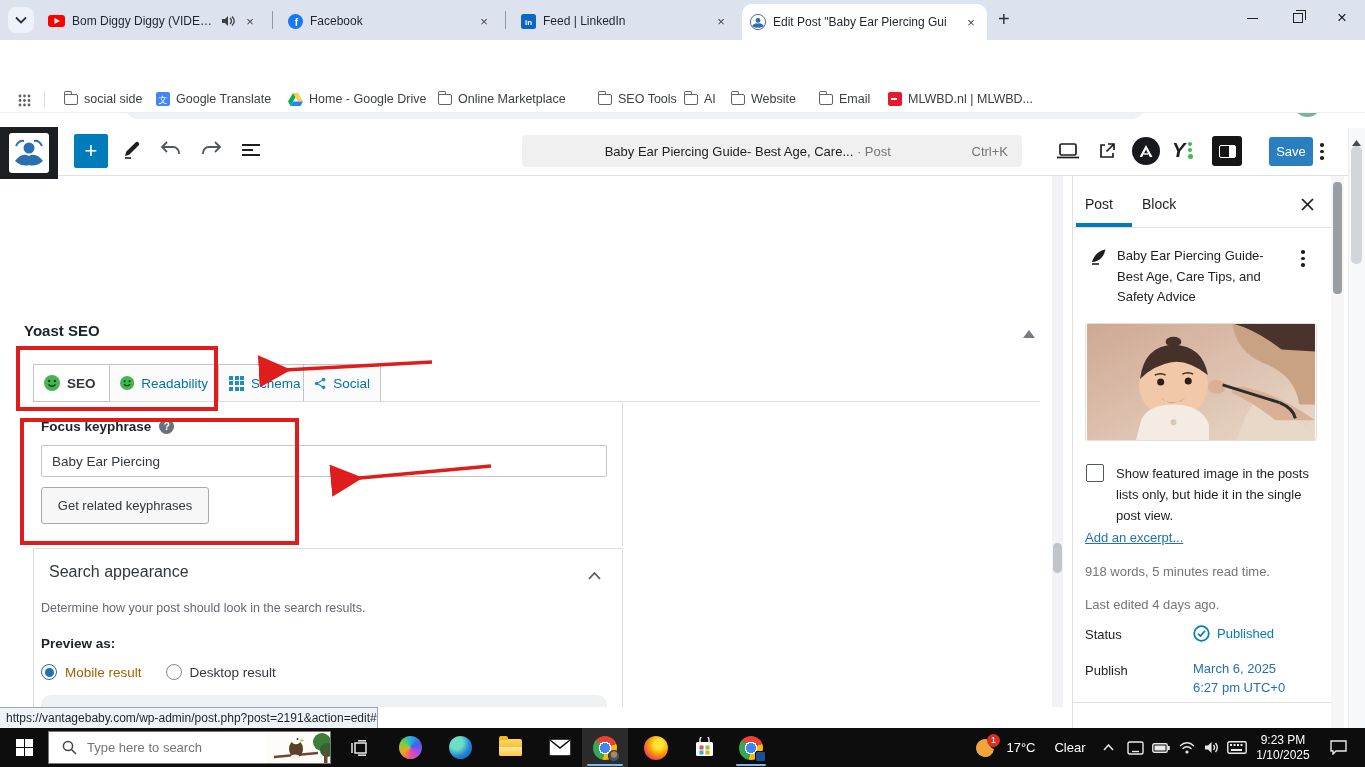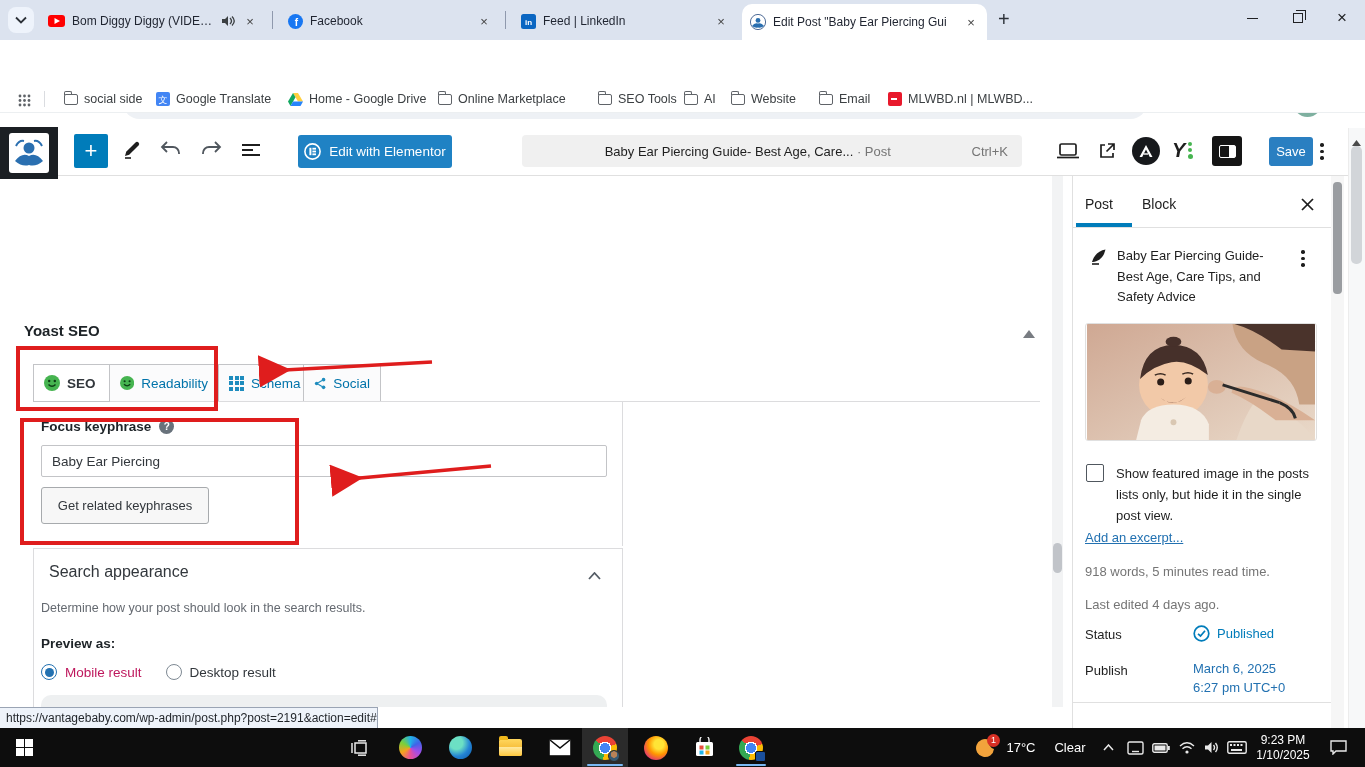--- a/index.html
+++ b/index.html
@@ -298,30 +298,20 @@
         <path d="M20 6 H9 a6 6 0 0 0 -6 6 v1" stroke="#50575e" stroke-width="1.8" fill="none"></path>
       </svg>
   </div>
   <div class="abs" style="left:240px;top:143px;">
     <svg width="22" height="14" viewBox="0 0 22 14">
         <line x1="2" y1="2" x2="20" y2="2" stroke="#1e1e1e" stroke-width="2"></line>
         <line x1="2" y1="7" x2="13" y2="7" stroke="#1e1e1e" stroke-width="2"></line>
         <line x1="2" y1="12" x2="20" y2="12" stroke="#1e1e1e" stroke-width="2"></line>
       </svg>
   </div>
-  <div class="abs" style="left:298px;top:135px;width:154px;height:33px;background:#1f82c4;border-radius:3px;display:flex;align-items:center;justify-content:center;gap:8px;">
-    <svg width="17" height="17" viewBox="0 0 17 17">
-        <circle cx="8.5" cy="8.5" r="7.6" fill="none" stroke="#fff" stroke-width="1.6"></circle>
-        <rect x="5.4" y="4.8" width="2" height="7.4" fill="#fff"></rect>
-        <rect x="8.4" y="4.8" width="3.6" height="1.8" fill="#fff"></rect>
-        <rect x="8.4" y="7.6" width="3.6" height="1.8" fill="#fff"></rect>
-        <rect x="8.4" y="10.4" width="3.6" height="1.8" fill="#fff"></rect>
-      </svg>
-    <span style="color:#fff;font-size:13.5px;">Edit with Elementor</span>
-  </div>
 
   <div class="abs doc-pill">
     <span style="flex:1;text-align:center;white-space:nowrap;overflow:hidden;"><span>Baby Ear Piercing Guide- Best Age, Care...</span> <span style="color:#757575;">· Post</span></span>
     <span style="color:#757575;margin-left:12px;">Ctrl+K</span>
   </div>
 
   <div class="abs" style="left:1056px;top:142px;">
     <svg width="24" height="18" viewBox="0 0 24 18">
         <rect x="4" y="2" width="16" height="11" rx="1.5" fill="none" stroke="#1e1e1e" stroke-width="1.7"></rect>
         <line x1="1" y1="15.5" x2="23" y2="15.5" stroke="#1e1e1e" stroke-width="1.7"></line>
@@ -430,21 +420,21 @@
     <svg width="13" height="8" viewBox="0 0 13 8">
         <polyline points="1,7 6.5,1 12,7" fill="none" stroke="#555d66" stroke-width="1.8"></polyline>
       </svg>
   </div>
   <div class="abs" style="left:41px;top:601px;font-size:12.5px;color:#646970;">Determine how your post should look in the search results.</div>
   <div class="abs" style="left:41px;top:636px;font-size:13.5px;font-weight:bold;color:#1d2327;">Preview as:</div>
   <div class="abs" style="left:41px;top:664px;display:flex;align-items:center;gap:8px;">
     <span class="radio sel">
         <i></i>
       </span>
-    <span style="font-size:13.5px;color:#be185d;">Mobile result</span>
+    <span style="font-size:13.5px;color:#a16207;">Mobile result</span>
     <span class="radio" style="margin-left:16px;"></span>
     <span style="font-size:13.5px;color:#32373c;">Desktop result</span>
   </div>
   <div class="abs" style="left:41px;top:695px;width:566px;height:12px;background:#eef0f1;border-radius:10px 10px 0 0;"></div>
 
   <div class="abs sb-track" style="left:1052px;top:176px;width:11px;height:531px;"></div>
   <div class="abs sb-thumb" style="left:1053px;top:543px;width:9px;height:30px;"></div>
 
   <div class="abs ann" style="left:16px;top:346px;width:202px;height:65px;"></div>
   <div class="abs ann" style="left:20px;top:418px;width:279px;height:127px;"></div>
@@ -550,20 +540,39 @@
   <div class="abs taskbar">
     <div class="tb-cell" style="left:0;width:48px;">
       <svg width="17" height="17" viewBox="0 0 17 17">
           <rect x="0" y="0" width="8" height="8" fill="#fff"></rect>
           <rect x="9" y="0" width="8" height="8" fill="#fff"></rect>
           <rect x="0" y="9" width="8" height="8" fill="#fff"></rect>
           <rect x="9" y="9" width="8" height="8" fill="#fff"></rect>
         </svg>
     </div>
 
+    <div class="abs tb-search">
+      <svg width="15" height="15" viewBox="0 0 15 15" style="margin:0 10px 0 13px;">
+          <circle cx="6" cy="6" r="4.6" fill="none" stroke="#444" stroke-width="1.5"></circle>
+          <line x1="9.5" y1="9.5" x2="14" y2="14" stroke="#444" stroke-width="1.5"></line>
+        </svg>
+      <input placeholder="Type here to search" style="">
+      <svg width="64" height="31" viewBox="0 0 64 31">
+        <rect width="64" height="31" fill="#fdfcf8"></rect>
+        <circle cx="56" cy="10" r="9" fill="#3f7d3a"></circle>
+          <circle cx="61" cy="18" r="7" fill="#2f6330"></circle>
+        <rect x="58" y="16" width="3.5" height="15" fill="#6b4a2f"></rect>
+        <line x1="8" y1="25" x2="52" y2="21" stroke="#6b4a2f" stroke-width="2.5"></line>
+        <ellipse cx="30" cy="17" rx="7" ry="9" fill="#5b3f28"></ellipse>
+        <circle cx="30" cy="7.5" r="4.8" fill="#fff"></circle>
+        <polygon points="34.5,7 38.5,8.5 34.5,9.8" fill="#e8a520"></polygon>
+        <circle cx="31.5" cy="7" r="0.9" fill="#222"></circle>
+        <ellipse cx="29" cy="25" rx="4.5" ry="2.5" fill="#f3efe6"></ellipse>
+      </svg>
+    </div>
 
     <div class="tb-cell" style="left:340px;width:40px;">
       <svg width="18" height="16" viewBox="0 0 18 16">
           <rect x="4" y="3" width="11" height="10" fill="none" stroke="#e9e9e9" stroke-width="1.5"></rect>
           <line x1="1" y1="3" x2="1" y2="13" stroke="#e9e9e9" stroke-width="1.5"></line>
           <line x1="7" y1="0.8" x2="15" y2="0.8" stroke="#e9e9e9" stroke-width="1.5"></line>
           <line x1="7" y1="15.2" x2="15" y2="15.2" stroke="#e9e9e9" stroke-width="1.5"></line>
         </svg>
     </div>
     <div class="tb-cell" style="left:388px;width:44px;">

